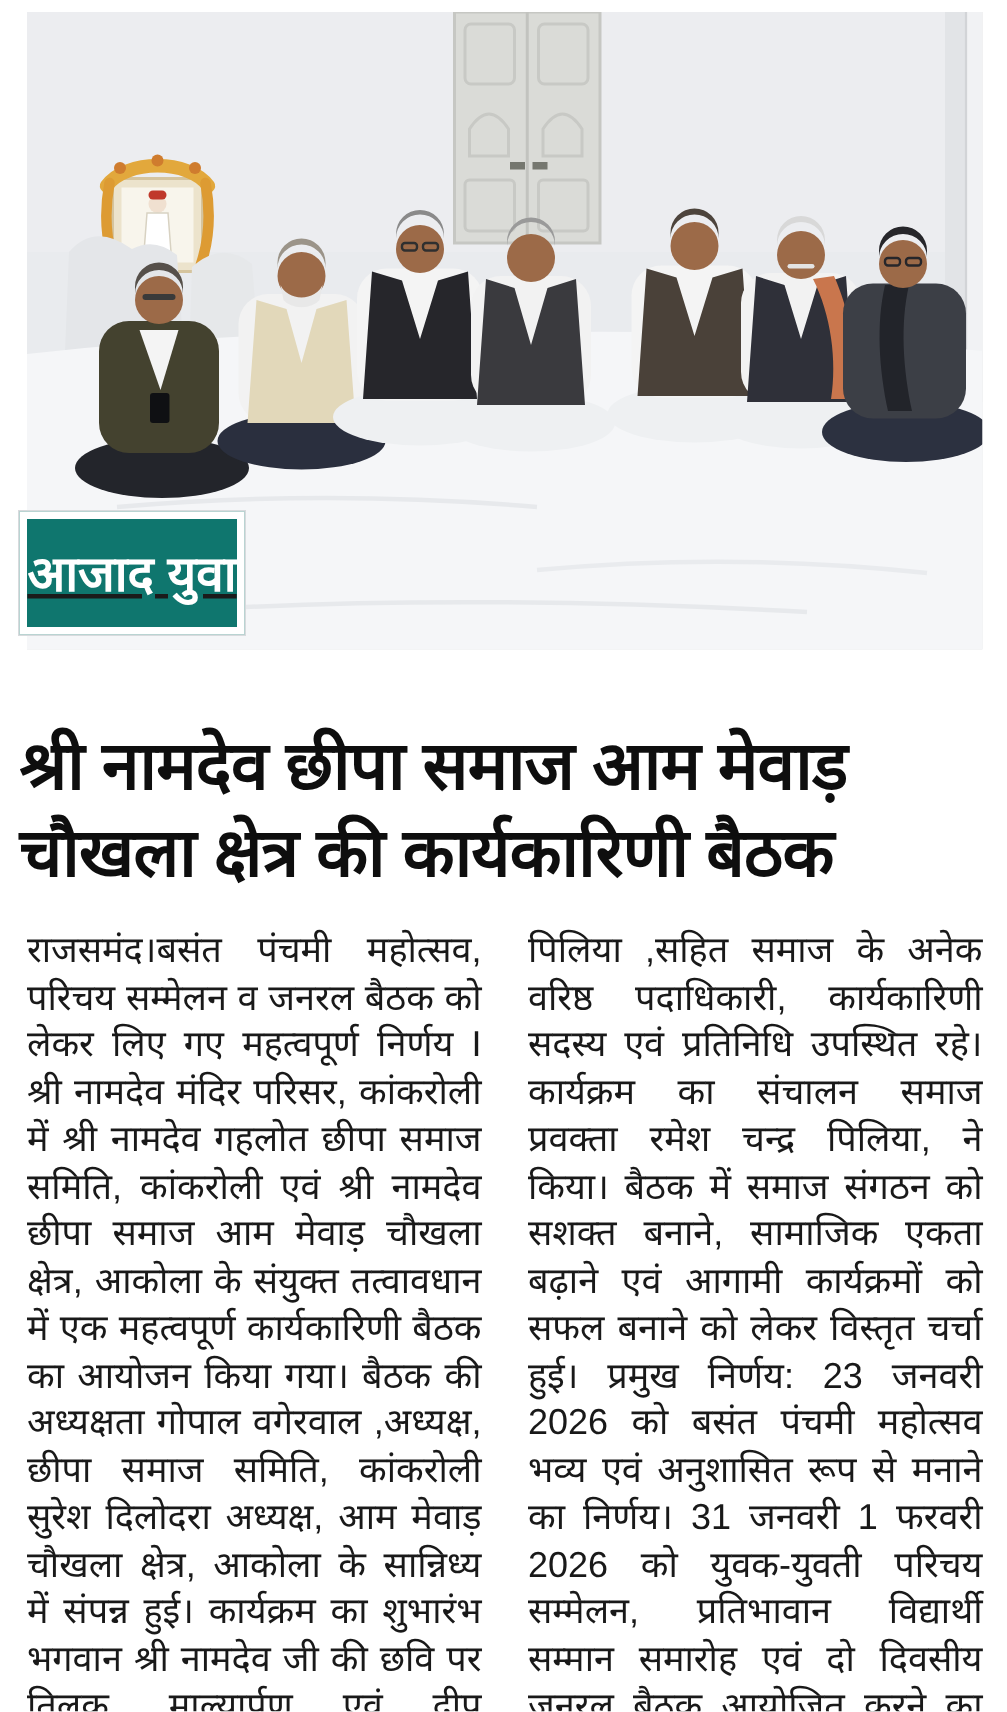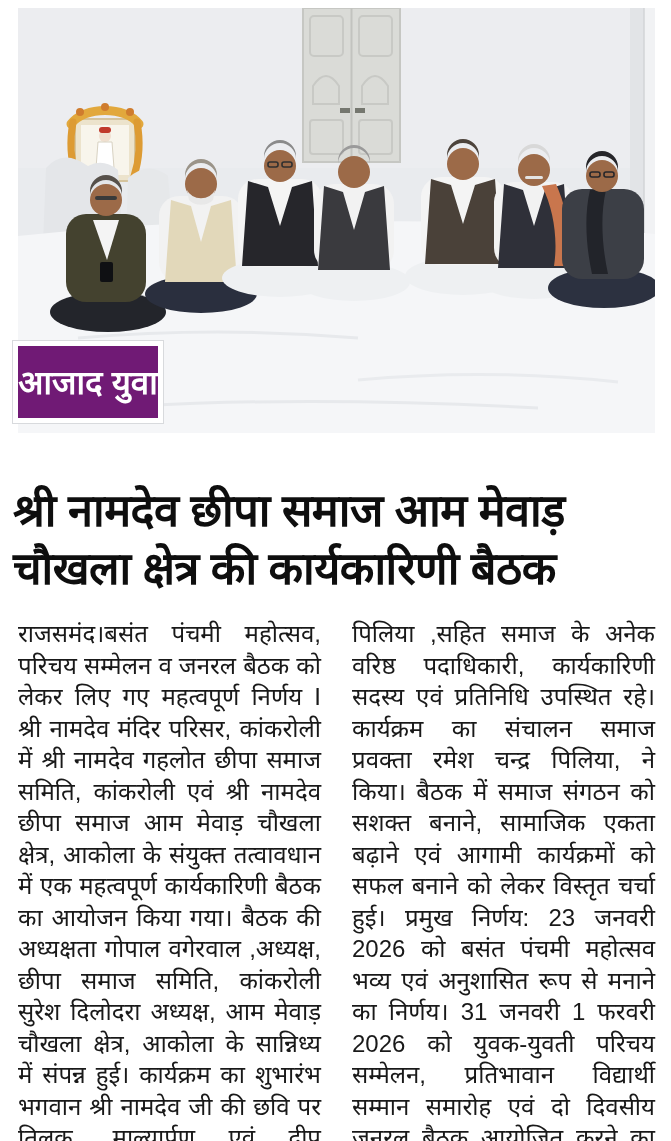--- a/index.html
+++ b/index.html
@@ -137,21 +137,21 @@
         <rect x="-40" y="13" width="82" height="90" rx="20" fill="#3c3f46"></rect>
         <path d="M-12,14 C -18,40 -16,70 -10,98 L6,98 C 0,70 -2,40 4,14 Z" fill="#22242a"></path>
         <circle cx="0" cy="0" r="16" fill="#9c6a48"></circle>
         <path d="M-16,-4 A16,16 0 0 1 16,-4 L16,-9 A16,16 0 0 0 -16,-9 Z" fill="#26262a"></path>
         <rect x="-12" y="-4" width="10" height="5" rx="2" fill="none" stroke="#26262a" stroke-width="1.6"></rect>
         <rect x="2" y="-4" width="10" height="5" rx="2" fill="none" stroke="#26262a" stroke-width="1.6"></rect>
       </g>
     </svg>
   </div>
 
-  <div class="badge" style="background: #701a75; border-color: rgb(255, 255, 255);">
+  <div class="badge" style="background: #0f766e; border-color: rgb(255, 255, 255); text-decoration: underline;">
     <span style="color: rgb(255, 255, 255);">आजाद युवा</span>
   </div>
 
   <h1 class="headline">श्री नामदेव छीपा समाज आम मेवाड़ चौखला क्षेत्र की कार्यकारिणी बैठक</h1>
 
   <div class="body-text">
     <p class="col">राजसमंद।बसंत पंचमी महोत्सव, परिचय सम्मेलन व जनरल बैठक को लेकर लिए गए महत्वपूर्ण निर्णय I श्री नामदेव मंदिर परिसर, कांकरोली में श्री नामदेव गहलोत छीपा समाज समिति, कांकरोली एवं श्री नामदेव छीपा समाज आम मेवाड़ चौखला क्षेत्र, आकोला के संयुक्त तत्वावधान में एक महत्वपूर्ण कार्यकारिणी बैठक का आयोजन किया गया। बैठक की अध्यक्षता गोपाल वगेरवाल ,अध्यक्ष, छीपा समाज समिति, कांकरोली सुरेश दिलोदरा अध्यक्ष, आम मेवाड़ चौखला क्षेत्र, आकोला के सान्निध्य में संपन्न हुई। कार्यक्रम का शुभारंभ भगवान श्री नामदेव जी की छवि पर तिलक, माल्यार्पण एवं दीप प्रज्ज्वलन के साथ किया गया। बैठक में कन्हैयालाल बाकलीवाल, ओम पिलिया, ललित</p>
     <p class="col">पिलिया ,सहित समाज के अनेक वरिष्ठ पदाधिकारी, कार्यकारिणी सदस्य एवं प्रतिनिधि उपस्थित रहे। कार्यक्रम का संचालन समाज प्रवक्ता रमेश चन्द्र पिलिया, ने किया। बैठक में समाज संगठन को सशक्त बनाने, सामाजिक एकता बढ़ाने एवं आगामी कार्यक्रमों को सफल बनाने को लेकर विस्तृत चर्चा हुई। प्रमुख निर्णय: 23 जनवरी 2026 को बसंत पंचमी महोत्सव भव्य एवं अनुशासित रूप से मनाने का निर्णय। 31 जनवरी 1 फरवरी 2026 को युवक-युवती परिचय सम्मेलन, प्रतिभावान विद्यार्थी सम्मान समारोह एवं दो दिवसीय जनरल बैठक आयोजित करने का निर्णय बैठक के अंत में समाज की एकता, संगठन विस्तार एवं सामाजिक सुधार हेतु निरंतर कार्य करने का संकल्प लिया गया।</p>
   </div>
 

